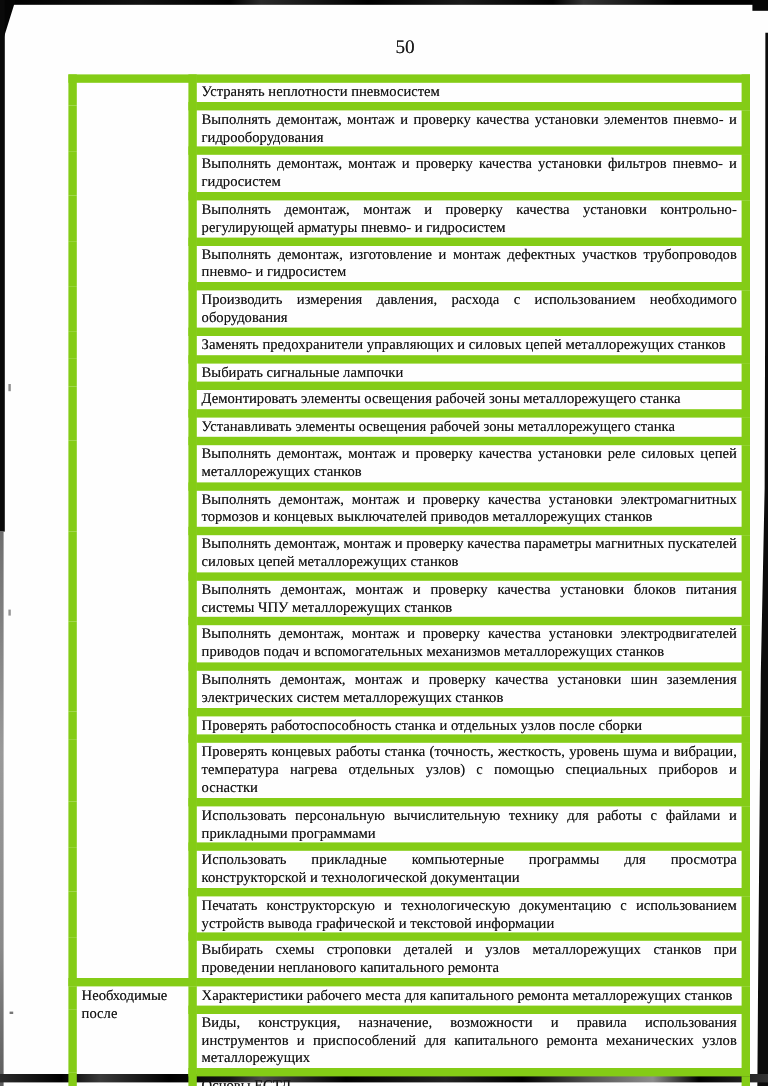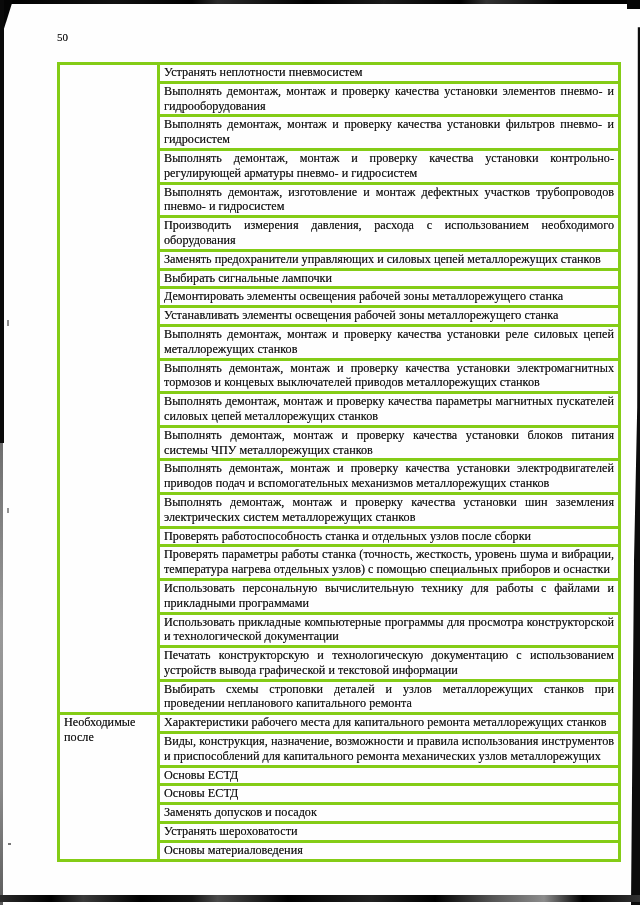--- a/index.html
+++ b/index.html
@@ -19,26 +19,26 @@
   .left-bar-lower{position:absolute;left:0;top:443px;width:3px;height:462px;
     background:linear-gradient(180deg,#6f6f6f 0%,#9a9a9a 40%,#8a8a8a 75%,#5c5c5c 100%);}
   .right-edge{position:absolute;right:0;top:0;width:10px;height:905px;background:#0c0c0c;
     clip-path:polygon(64% 3%,78% 3%,76% 30%,72% 45%,40% 62%,10% 100%,100% 100%,100% 3%);}
   .bottom-bar{position:absolute;left:0;top:895px;width:640px;height:7px;
     background:linear-gradient(90deg,#2a2a2a 0%,#000 8%,#3a3a3a 13%,#000 22%,#141414 30%,#4a4a4a 34%,#000 45%,#222 58%,#000 68%,#555 77%,#8c8c8c 85%,#000 91%,#333 100%);}
   .speck1{position:absolute;left:8px;top:843px;width:3px;height:2px;background:#777;}
   .speck2{position:absolute;left:7px;top:320px;width:2px;height:6px;background:#8d8d8d;}
   .speck3{position:absolute;left:7px;top:508px;width:2px;height:5px;background:#949494;}
   
-  .page-number{position:absolute;left:57px;top:31px;width:561px;
-    font-size:11px;color:#1a1a1a;text-shadow:0 0 .4px rgba(0,0,0,.65);}
+  .page-number{position:absolute;left:57px;top:31px;width:561px;text-align:center;
+    font-size:16px;color:#1a1a1a;text-shadow:0 0 .4px rgba(0,0,0,.65);}
   table.doc{position:absolute;left:57px;top:62px;width:561px;
     border-collapse:collapse;table-layout:fixed;}
   table.doc td{
-    border:3px solid #84cc16;
+    border:7px solid #84cc16;
     font-size:12.2px;line-height:14.8px;color:#161616;
     padding:0 4px 1px 4px;vertical-align:top;text-align:justify;
     text-shadow:0 0 .4px rgba(0,0,0,.6);
     overflow:hidden;
   }
   td.label{text-align:left;padding-left:3px;}
 </style>
 </head>
 <body>
 
@@ -108,21 +108,21 @@
       <tr>
           <td>Выполнять демонтаж, монтаж и проверку качества установки электродвигателей приводов подач и вспомогательных механизмов металлорежущих станков</td>
         </tr>
       <tr>
           <td>Выполнять демонтаж, монтаж и проверку качества установки шин заземления электрических систем металлорежущих станков</td>
         </tr>
       <tr>
           <td>Проверять работоспособность станка и отдельных узлов после сборки</td>
         </tr>
       <tr>
-          <td>Проверять параметры работы станка (точность, жесткость, уровень шума и вибрации, температура нагрева отдельных узлов) с помощью специальных приборов и оснастки</td>
+          <td>Проверять концевых работы станка (точность, жесткость, уровень шума и вибрации, температура нагрева отдельных узлов) с помощью специальных приборов и оснастки</td>
         </tr>
       <tr>
           <td>Использовать персональную вычислительную технику для работы с файлами и прикладными программами</td>
         </tr>
       <tr>
           <td>Использовать прикладные компьютерные программы для просмотра конструкторской и технологической документации</td>
         </tr>
       <tr>
           <td>Печатать конструкторскую и технологическую документацию с использованием устройств вывода графической и текстовой информации</td>
         </tr>

